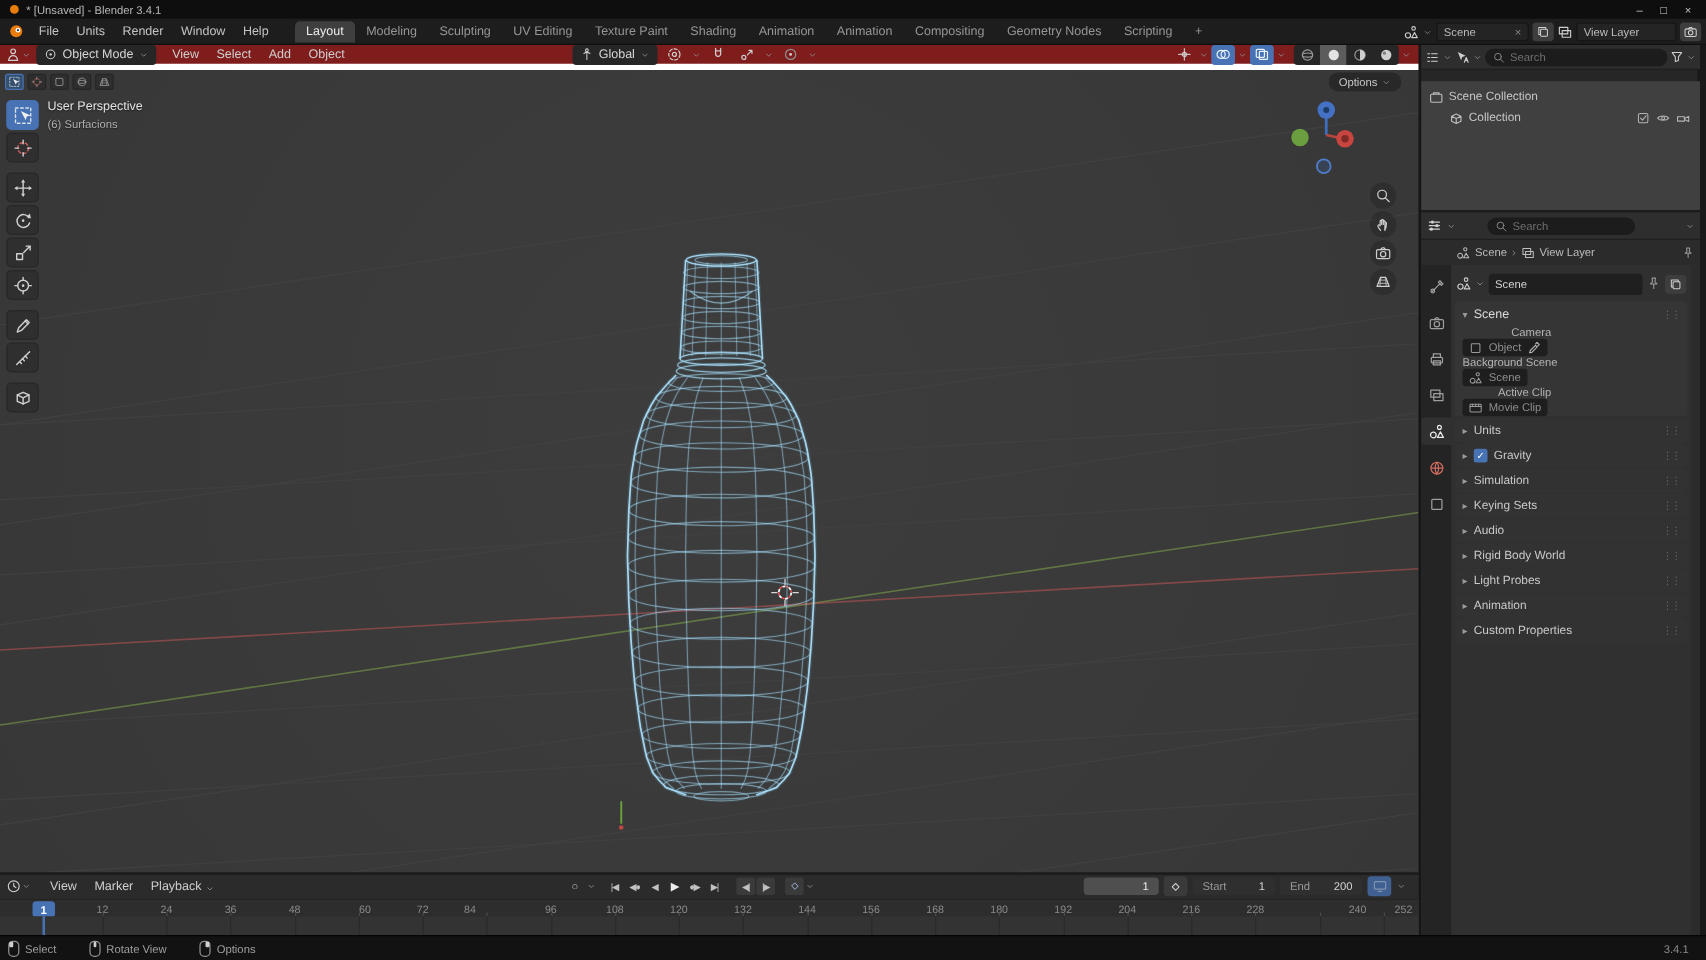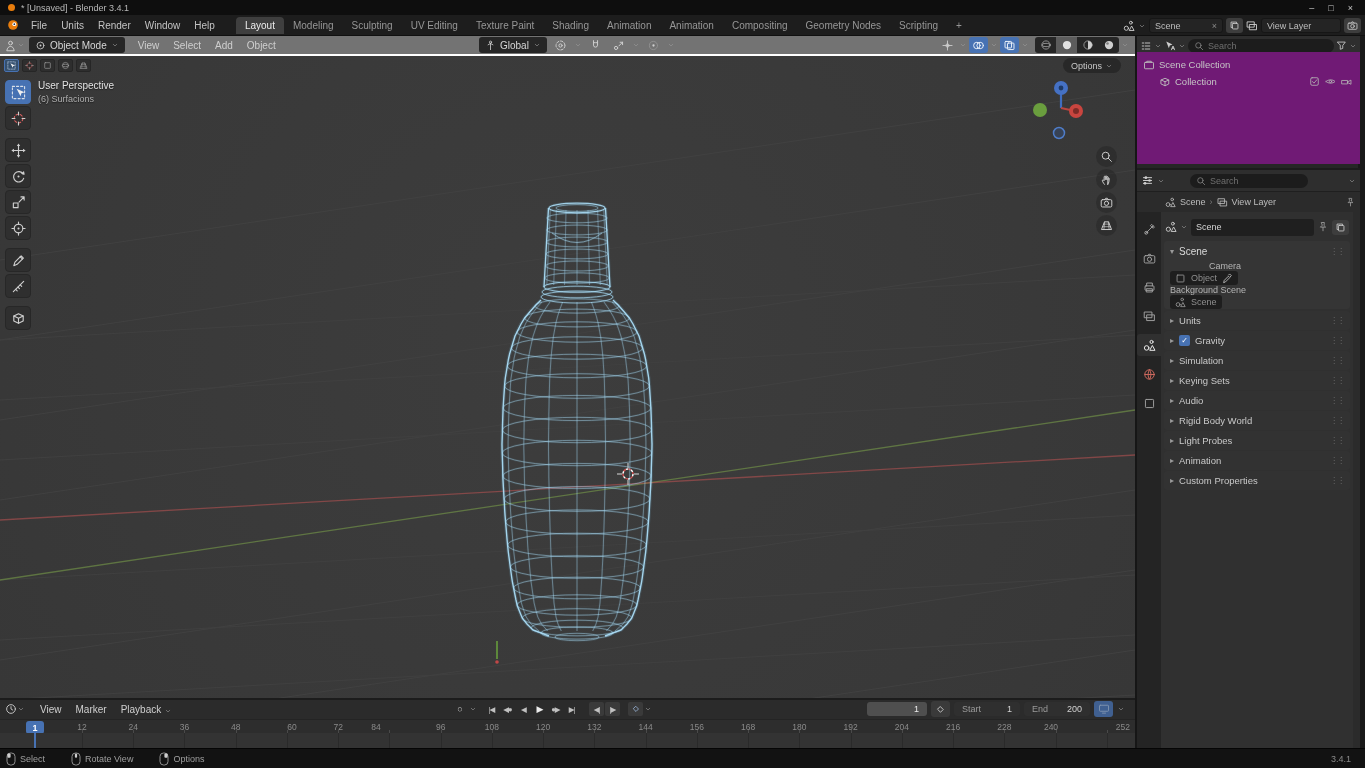--- a/index.html
+++ b/index.html
@@ -16,24 +16,24 @@
   #menubar{position:absolute;left:0;top:15px;width:1365px;height:21px;background:#1d1d1d;border-bottom:1px solid #101010;display:flex;align-items:center;}
   #blender-logo{margin:0 4px 0 6px;}
   .menu-label{padding:2px 7px;font-size:10px;color:#c3c3c3;border-radius:3px;cursor:default;}
   #workspace-tabs{display:flex;margin-left:14px;}
   .ws-tab{padding:3px 9px;font-size:10px;color:#969696;border-radius:4px 4px 0 0;cursor:default;white-space:nowrap;}
   .ws-tab.active{background:#3f3f3f;color:#ececec;}
   #scene-cluster{position:absolute;right:4px;top:2px;height:17px;display:flex;align-items:center;gap:3px;}
   .mini-field{height:15px;background:#242424;border:1px solid #161616;border-radius:3px;display:flex;align-items:center;gap:4px;padding:0 5px;font-size:9px;color:#bdbdbd;}
   .sq-btn{width:17px;height:15px;background:#3d3d3d;border-radius:3px;display:flex;align-items:center;justify-content:center;}
   
-  #vp-header{position:absolute;left:0;top:36px;width:1135px;height:20px;background:#737373;border-bottom:2px solid #ffffff;display:flex;align-items:center;}
+  #vp-header{position:absolute;left:0;top:36px;width:1135px;height:20px;background:#7f1d1d;border-bottom:5px solid #ffffff;display:flex;align-items:center;}
   .pill{height:16px;background:#262626;border-radius:3px;display:flex;align-items:center;gap:4px;padding:0 6px;font-size:10px;color:#d6d6d6;margin-left:4px;}
   .hdr-menu{padding:2px 7px;font-size:10px;color:#cfcfcf;}
-  #vp-center{position:absolute;left:475px;display:flex;gap:4px;}
+  #vp-center{position:absolute;left:454px;display:flex;gap:4px;}
   #vp-right{position:absolute;right:6px;display:flex;align-items:center;gap:2px;}
   .tog{width:19px;height:16px;border-radius:3px;display:flex;align-items:center;justify-content:center;background:transparent;}
   .tog.on{background:#4772b3;}
   .shade-group{display:flex;background:#262626;border-radius:3px;overflow:hidden;margin-left:4px;}
   .shade-btn{width:21px;height:16px;display:flex;align-items:center;justify-content:center;}
   .shade-btn.active{background:#5c5c5c;}
   
   #viewport{position:absolute;left:0;top:56px;width:1135px;height:642px;background:radial-gradient(circle at 50% 45%,#3d3d3d 0%,#393939 70%,#373737 100%);overflow:hidden;}
   #scene-svg{position:absolute;left:0;top:0;}
   #vp-mini{position:absolute;left:4px;top:3px;display:flex;gap:3px;}
@@ -48,21 +48,21 @@
   #options-pill{position:absolute;right:14px;top:2px;height:15px;border-radius:8px;background:rgba(32,32,32,.65);display:flex;align-items:center;gap:3px;padding:0 8px;font-size:9px;color:#c8c8c8;}
   #nav-gizmo{position:absolute;right:42px;top:22px;}
   .vp-side-btn{position:absolute;right:18px;width:21px;height:21px;border-radius:50%;background:rgba(30,30,30,.35);display:flex;align-items:center;justify-content:center;}
   
   #right-panel{position:absolute;left:1135px;top:36px;width:230px;height:712px;background:#262626;border-left:2px solid #161616;}
   #rp-scroll{position:absolute;right:0;top:0;width:7px;height:712px;background:#191919;}
   #outliner-header{position:absolute;left:0;top:0;width:223px;height:20px;background:#2e2e2e;border-bottom:1px solid #1f1f1f;display:flex;align-items:center;padding:0 3px;gap:2px;}
   .search-box{height:14px;background:#1c1c1c;border-radius:7px;display:flex;align-items:center;gap:4px;padding:0 6px;font-size:9px;color:#6f6f6f;flex:1;}
   .ol-row{display:flex;align-items:center;height:17px;font-size:9.5px;color:#c6c6c6;gap:4px;}
   .ol-right{margin-left:auto;display:flex;gap:5px;align-items:center;padding-right:8px;}
-  #outliner-body{position:absolute;left:0;top:16px;width:223px;height:112px;background:#701a75;padding:4px 0 0 6px;}
+  #outliner-body{position:absolute;left:0;top:29px;width:223px;height:112px;background:#404040;padding:4px 0 0 6px;}
   #properties{position:absolute;left:0;top:132px;width:223px;height:580px;background:#2b2b2b;border-top:2px solid #1c1c1c;}
   #prop-header{height:22px;background:#2e2e2e;border-bottom:1px solid #1f1f1f;display:flex;align-items:center;gap:3px;padding:0 4px;}
   #prop-bread{height:20px;display:flex;align-items:center;gap:4px;padding-left:28px;font-size:9px;color:#bdbdbd;}
   #prop-tabs{position:absolute;left:0;top:42px;width:24px;bottom:0;background:#242424;display:flex;flex-direction:column;align-items:center;padding-top:6px;gap:7px;}
   .ptab{width:24px;height:22px;display:flex;align-items:center;justify-content:center;border-radius:3px 0 0 3px;}
   .ptab.active{background:#303030;}
   #prop-content{position:absolute;left:24px;top:42px;right:7px;bottom:0;background:#303030;padding:3px 2px;}
   #datablock-row{display:flex;align-items:center;gap:3px;height:24px;padding:0 2px;}
   .db-field{flex:1;height:17px;background:#1f1f1f;border-radius:3px;display:flex;align-items:center;gap:5px;padding:0 5px;font-size:9px;color:#d5d5d5;}
   .panel{background:#353535;border-radius:3px;margin:2px 1px;}
@@ -851,20 +851,32 @@
                   <span class="ic">
                     <svg width="11" height="11" viewBox="0 0 16 16" fill="none" stroke="#9a9a9a" stroke-width="1.2" stroke-linecap="round" stroke-linejoin="round">
                       <path d="M8.5 13.5l3-5.5 3 5.5z"></path>
                       <circle cx="4.5" cy="11" r="2.8"></circle>
                       <circle cx="10.5" cy="3.6" r="1.9"></circle>
                     </svg>
                   </span>
                   <span>Scene</span>
                 </div>
               </div>
+              <div class="prop-row">
+                <div class="prop-label">Active Clip</div>
+                <div class="prop-field">
+                  <span class="ic">
+                    <svg width="11" height="11" viewBox="0 0 16 16" fill="none" stroke="#9a9a9a" stroke-width="1.2" stroke-linecap="round" stroke-linejoin="round">
+                      <rect x="1.5" y="3.5" width="13" height="9" rx="1"></rect>
+                      <path d="M1.5 6h13M4.5 3.5V6M8 3.5V6M11.5 3.5V6"></path>
+                    </svg>
+                  </span>
+                  <span>Movie Clip</span>
+                </div>
+              </div>
             </div>
         </div>
         <div id="prop-panels">
             <div class="cpanel">
               <span class="caret">▸</span>
               <span>Units</span>
               <span class="drag-dots">⋮⋮</span>
             </div>
             <div class="cpanel">
               <span class="caret">▸</span>
@@ -1031,21 +1043,21 @@
         <span class="tick-num" style="left: 785.33px;">180</span>
         <span style="position: absolute; left: 799.33px; bottom: 0px; width: 1px; height: 3px; background: rgb(74, 74, 74);"></span>
         <span class="tick-num" style="left: 836.57px;">192</span>
         <span style="position: absolute; left: 850.57px; bottom: 0px; width: 1px; height: 3px; background: rgb(74, 74, 74);"></span>
         <span class="tick-num" style="left: 887.81px;">204</span>
         <span style="position: absolute; left: 901.81px; bottom: 0px; width: 1px; height: 3px; background: rgb(74, 74, 74);"></span>
         <span class="tick-num" style="left: 939.05px;">216</span>
         <span style="position: absolute; left: 953.05px; bottom: 0px; width: 1px; height: 3px; background: rgb(74, 74, 74);"></span>
         <span class="tick-num" style="left: 990.29px;">228</span>
         <span style="position: absolute; left: 1004.29px; bottom: 0px; width: 1px; height: 3px; background: rgb(74, 74, 74);"></span>
-        <span class="tick-num" style="left: 1037px;">240</span>
+        <span class="tick-num" style="left: 1072px;">240</span>
         <span style="position: absolute; left: 1055.53px; bottom: 0px; width: 1px; height: 3px; background: rgb(74, 74, 74);"></span>
         <span class="tick-num" style="left: 1092.77px; margin-left: 16px;">252</span>
         <span style="position: absolute; left: 1106.77px; bottom: 0px; width: 1px; height: 3px; background: rgb(74, 74, 74);"></span>
         <div id="playhead" style="left: 26px;">1</div>
       </div>
     <div id="track">
         <span class="track-line" style="left: 81.97px;"></span>
         <span class="track-line" style="left: 133.21px;"></span>
         <span class="track-line" style="left: 184.45px;"></span>
         <span class="track-line" style="left: 235.69px;"></span>

